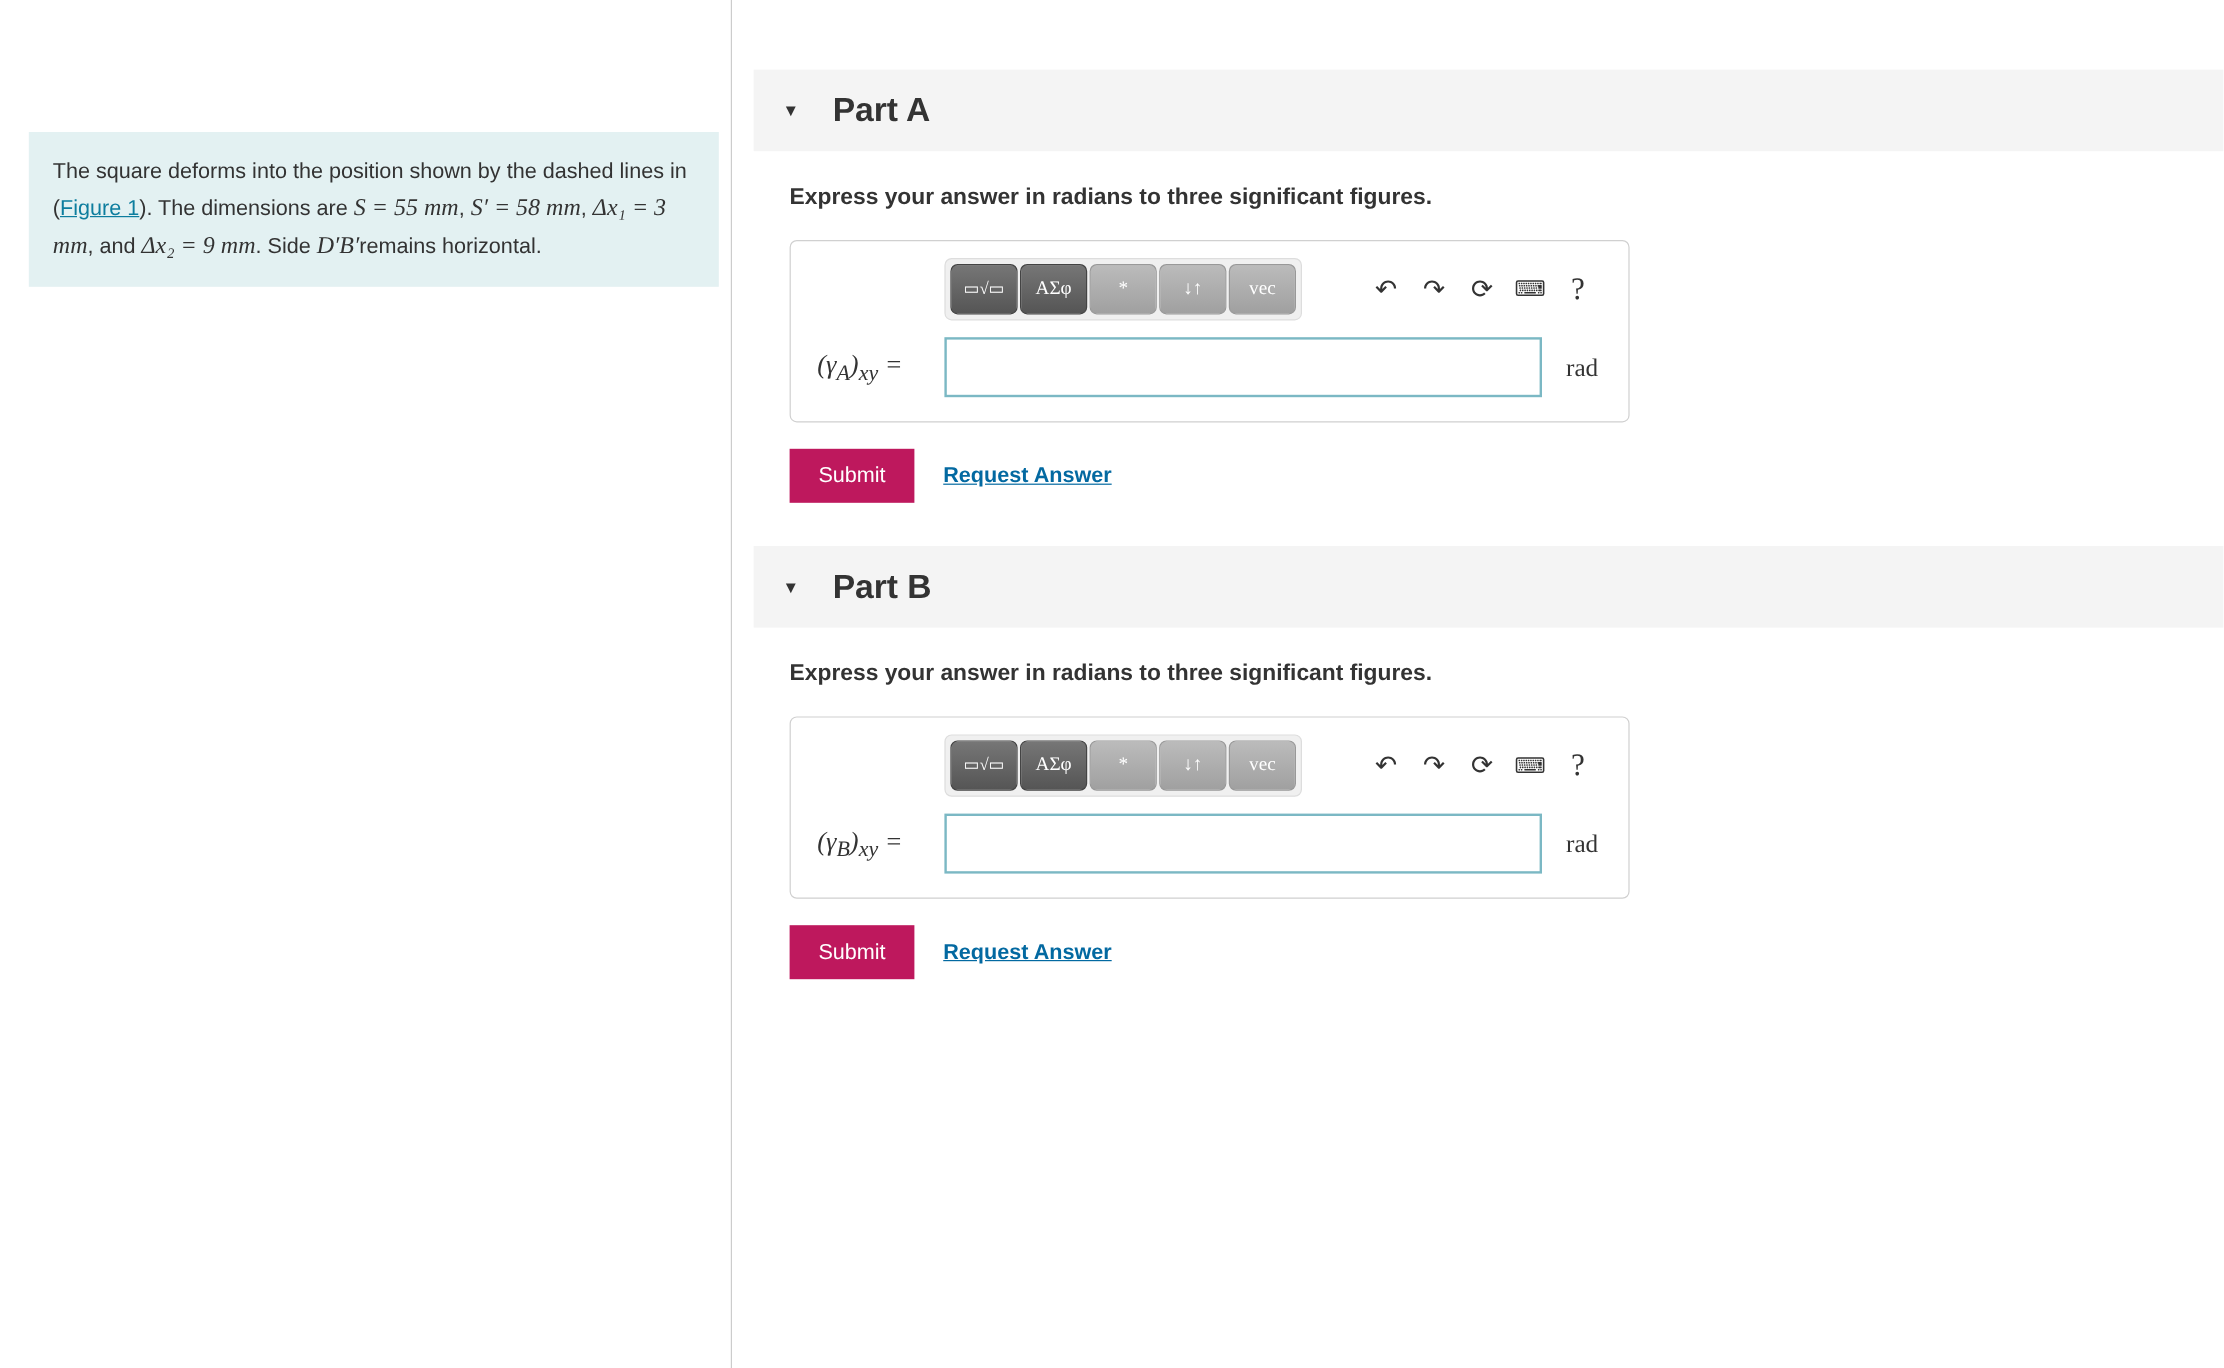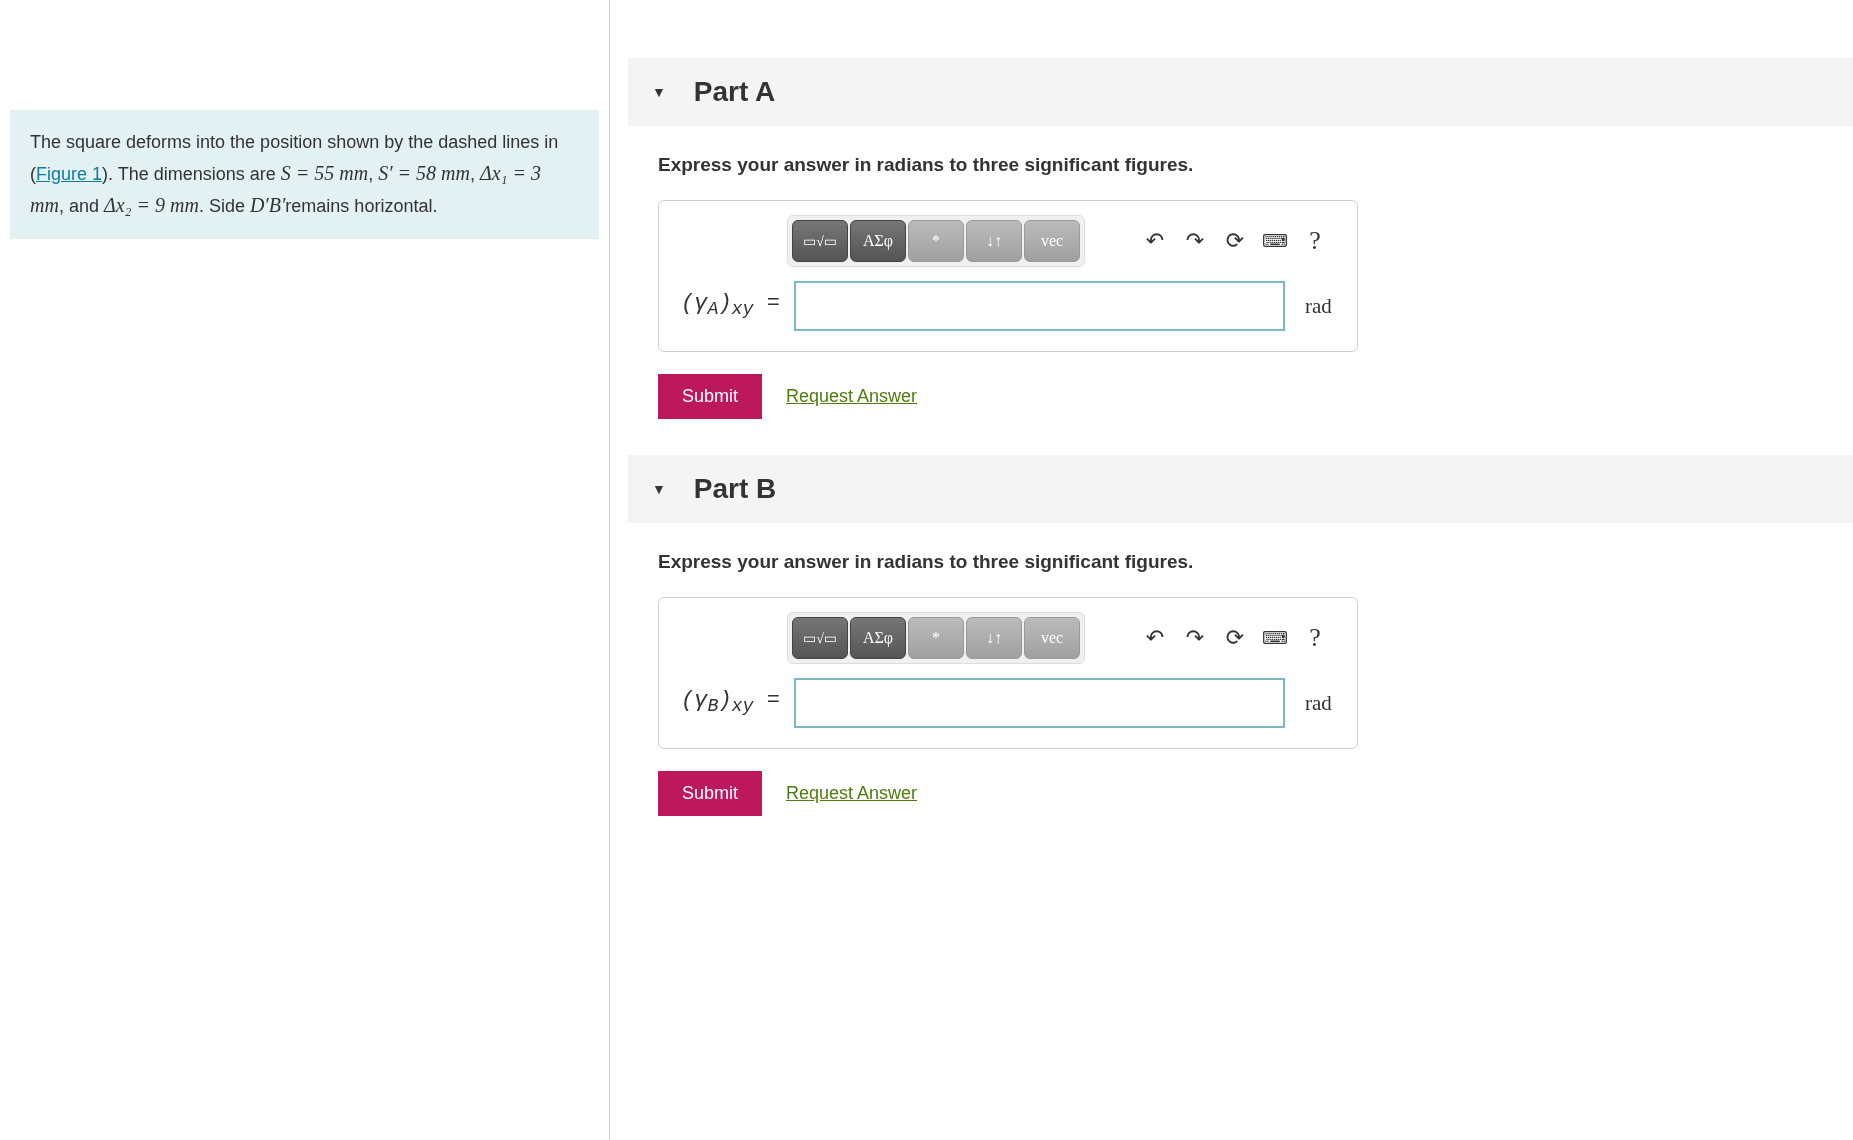--- a/index.html
+++ b/index.html
@@ -1,42 +1,42 @@
 <!DOCTYPE html>
 <html><head>
 <meta charset="utf-8">
 <style>
 * { box-sizing: border-box; margin: 0; padding: 0; }
 body { font-family: Arial, Helvetica, sans-serif; font-size: 18px; color: #333; background: #fff; }
 .container { display: flex; min-height: 1140px; }
-.left-panel { width: 610px; padding: 10px 0 0 0; border-right: 1px solid #ccc; }
+.left-panel { width: 610px; padding: 10px 0 0 14px; border-right: 1px solid #ccc; }
 .problem-box { background: #e3f1f2; margin: 100px 10px 0 10px; padding: 18px 20px; line-height: 1.6; }
 .link { color: #0d7d9e; text-decoration: underline; cursor: pointer; }
 .right-panel { flex: 1; padding: 58px 0 0 18px; }
 .part-header { background: #f4f4f4; padding: 18px 24px; display: flex; align-items: center; gap: 28px; margin-bottom: 28px; }
 .part-header .caret { font-size: 14px; color: #333; cursor: pointer; }
 .part-header .title { font-weight: bold; font-size: 28px; }
 .part-body { padding: 0 0 36px 30px; }
 .question-text { font-size: 19px; margin-bottom: 20px; line-height: 1.5; }
 .instruction { font-weight: bold; font-size: 19px; margin-bottom: 24px; }
 .answer-area { border: 1px solid #d0d0d0; border-radius: 6px; padding: 14px 22px 20px 22px; max-width: 700px; }
 .toolbar-row { display: flex; align-items: center; padding-left: 106px; }
 .tb-group { background: #f0f0f0; border: 1px solid #ddd; border-radius: 6px; padding: 4px; display: flex; gap: 2px; }
 .tb-btn { width: 56px; height: 42px; border-radius: 6px; display: flex; align-items: center; justify-content: center; cursor: pointer; font-family: 'Times New Roman', serif; color: #fff; font-size: 16px; }
 .tb-btn.dark { background: linear-gradient(#767676, #555); border: 1px solid #444; }
 .tb-btn.light { background: linear-gradient(#bbb, #a0a0a0); border: 1px solid #999; }
 .tb-spacer { flex: 1; }
 .tb-icon-plain { width: 40px; height: 40px; display: flex; align-items: center; justify-content: center; cursor: pointer; color: #333; font-size: 22px; }
 .input-row { display: flex; align-items: center; margin-top: 14px; gap: 10px; }
-.var-label { font-family: Liberation Mono, monospace; font-style: italic; font-size: 22px; min-width: 96px; text-align: left; padding-right: 4px; }
+.var-label { font-family: Liberation Serif, serif; font-style: italic; font-size: 22px; min-width: 96px; text-align: left; padding-right: 4px; }
 .answer-input { flex: 1; border: 2px solid #7bb8c4; height: 50px; font-size: 20px; padding: 0 10px; font-family: 'Times New Roman', serif; }
 .unit-label { font-family: Liberation Serif, serif; font-size: 21px; padding-left: 10px; min-width: 40px; }
 .action-row { display: flex; align-items: center; gap: 24px; margin-top: 22px; }
 .btn-submit { background: #be185d; color: #fff; border: none; padding: 12px 24px; font-size: 18px; cursor: pointer; }
-.link-action { color: #4d7c0f; font-weight: normal; text-decoration: underline; cursor: pointer; font-size: 18px; }
+.link-action { color: #0369a1; font-weight: bold; text-decoration: underline; cursor: pointer; font-size: 18px; }
 .mathit { font-style: italic; font-family: 'Times New Roman', serif; font-size: 20px; }
 .sqrt-sym { font-size: 14px; }
 </style>
 </head>
 <body>
 
 <div class="container">
   <div class="left-panel">
     <div class="problem-box">
       <span>The square deforms into the position shown by the dashed lines in (</span><span class="link">Figure 1</span><span>). The dimensions are </span><span class="mathit">S = 55 mm</span><span>, </span><span class="mathit">S′ = 58 mm</span><span>, </span><span class="mathit">Δx₁ = 3 mm</span><span>, and </span><span class="mathit">Δx₂ = 9 mm</span><span>. Side </span><span class="mathit">D′B′</span><span>remains horizontal.</span>

